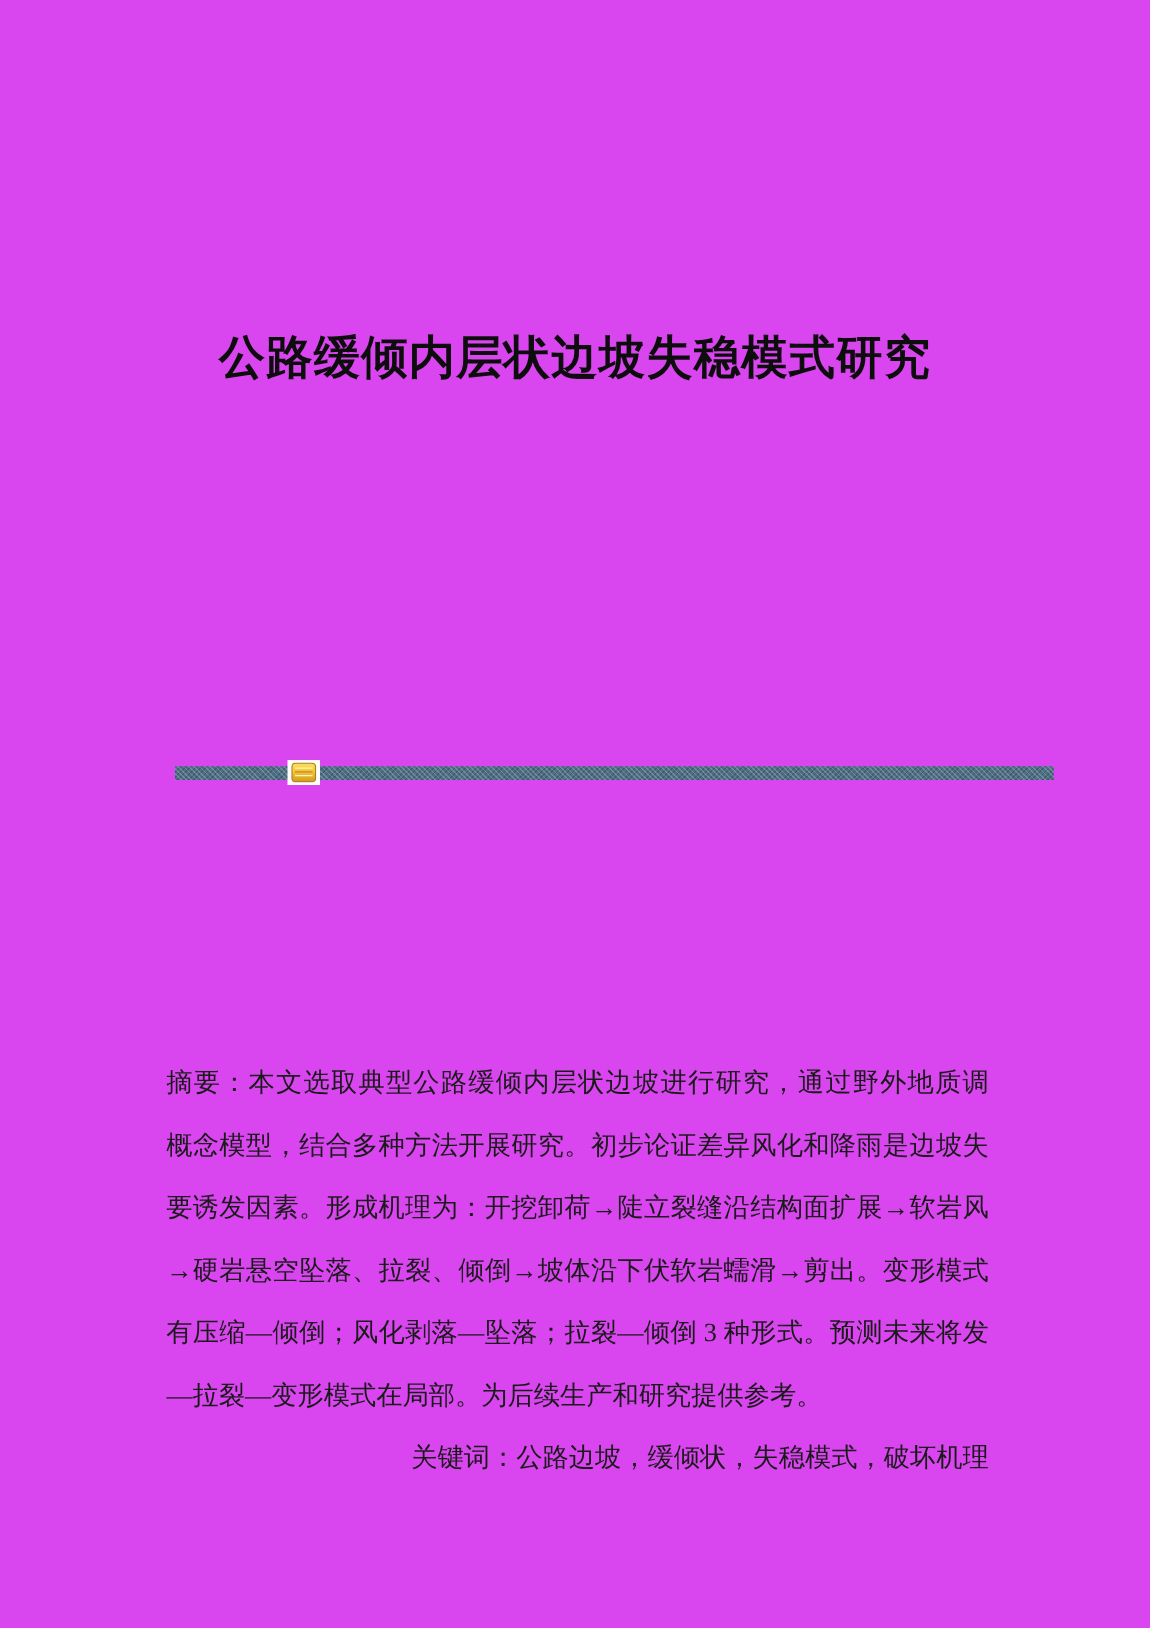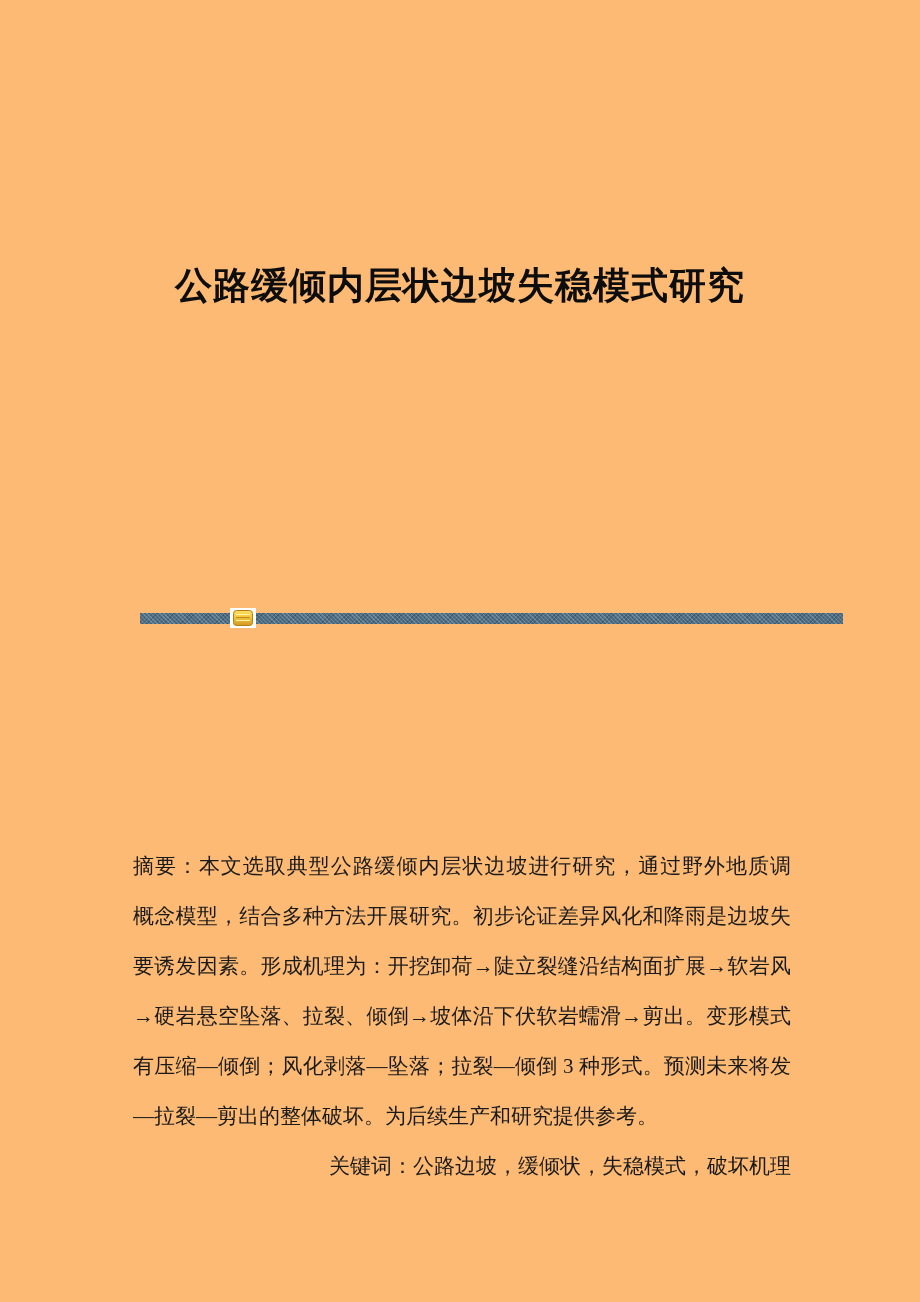--- a/index.html
+++ b/index.html
@@ -4,21 +4,21 @@
 <style>
   html, body {
     margin: 0;
     padding: 0;
     background: #ffffff;
   }
   .page {
     position: relative;
     width: 920px;
     height: 1302px;
-    background: #fdba74;
+    background: #d946ef;
     overflow: hidden;
     font-family: "Liberation Serif", "DejaVu Serif", serif;
     color: #141414;
   }
   .doc-title {
     position: absolute;
     top: 261px;
     left: 0;
     width: 100%;
     text-align: center;
@@ -100,18 +100,18 @@
     </span>
   </div>
 
   <div class="content">
     <div class="abstract">
       <div class="tline">摘要：本文选取典型公路缓倾内层状边坡进行研究，通过野外地质调查、地质</div>
       <div class="tline">概念模型，结合多种方法开展研究。初步论证差异风化和降雨是边坡失稳的重</div>
       <div class="tline">要诱发因素。形成机理为：开挖卸荷→陡立裂缝沿结构面扩展→软岩风化剥落</div>
       <div class="tline">→硬岩悬空坠落、拉裂、倾倒→坡体沿下伏软岩蠕滑→剪出。变形模式在局部</div>
       <div class="tline">有压缩—倾倒；风化剥落—坠落；拉裂—倾倒 3 种形式。预测未来将发生蠕滑</div>
-      <div class="tline last">—拉裂—剪出的整体破坏。为后续生产和研究提供参考。</div>
+      <div class="tline last">—拉裂—变形模式在局部。为后续生产和研究提供参考。</div>
     </div>
     <div class="keywords">关键词：公路边坡，缓倾状，失稳模式，破坏机理</div>
   </div>
 
 </div>
 
 </body></html>

